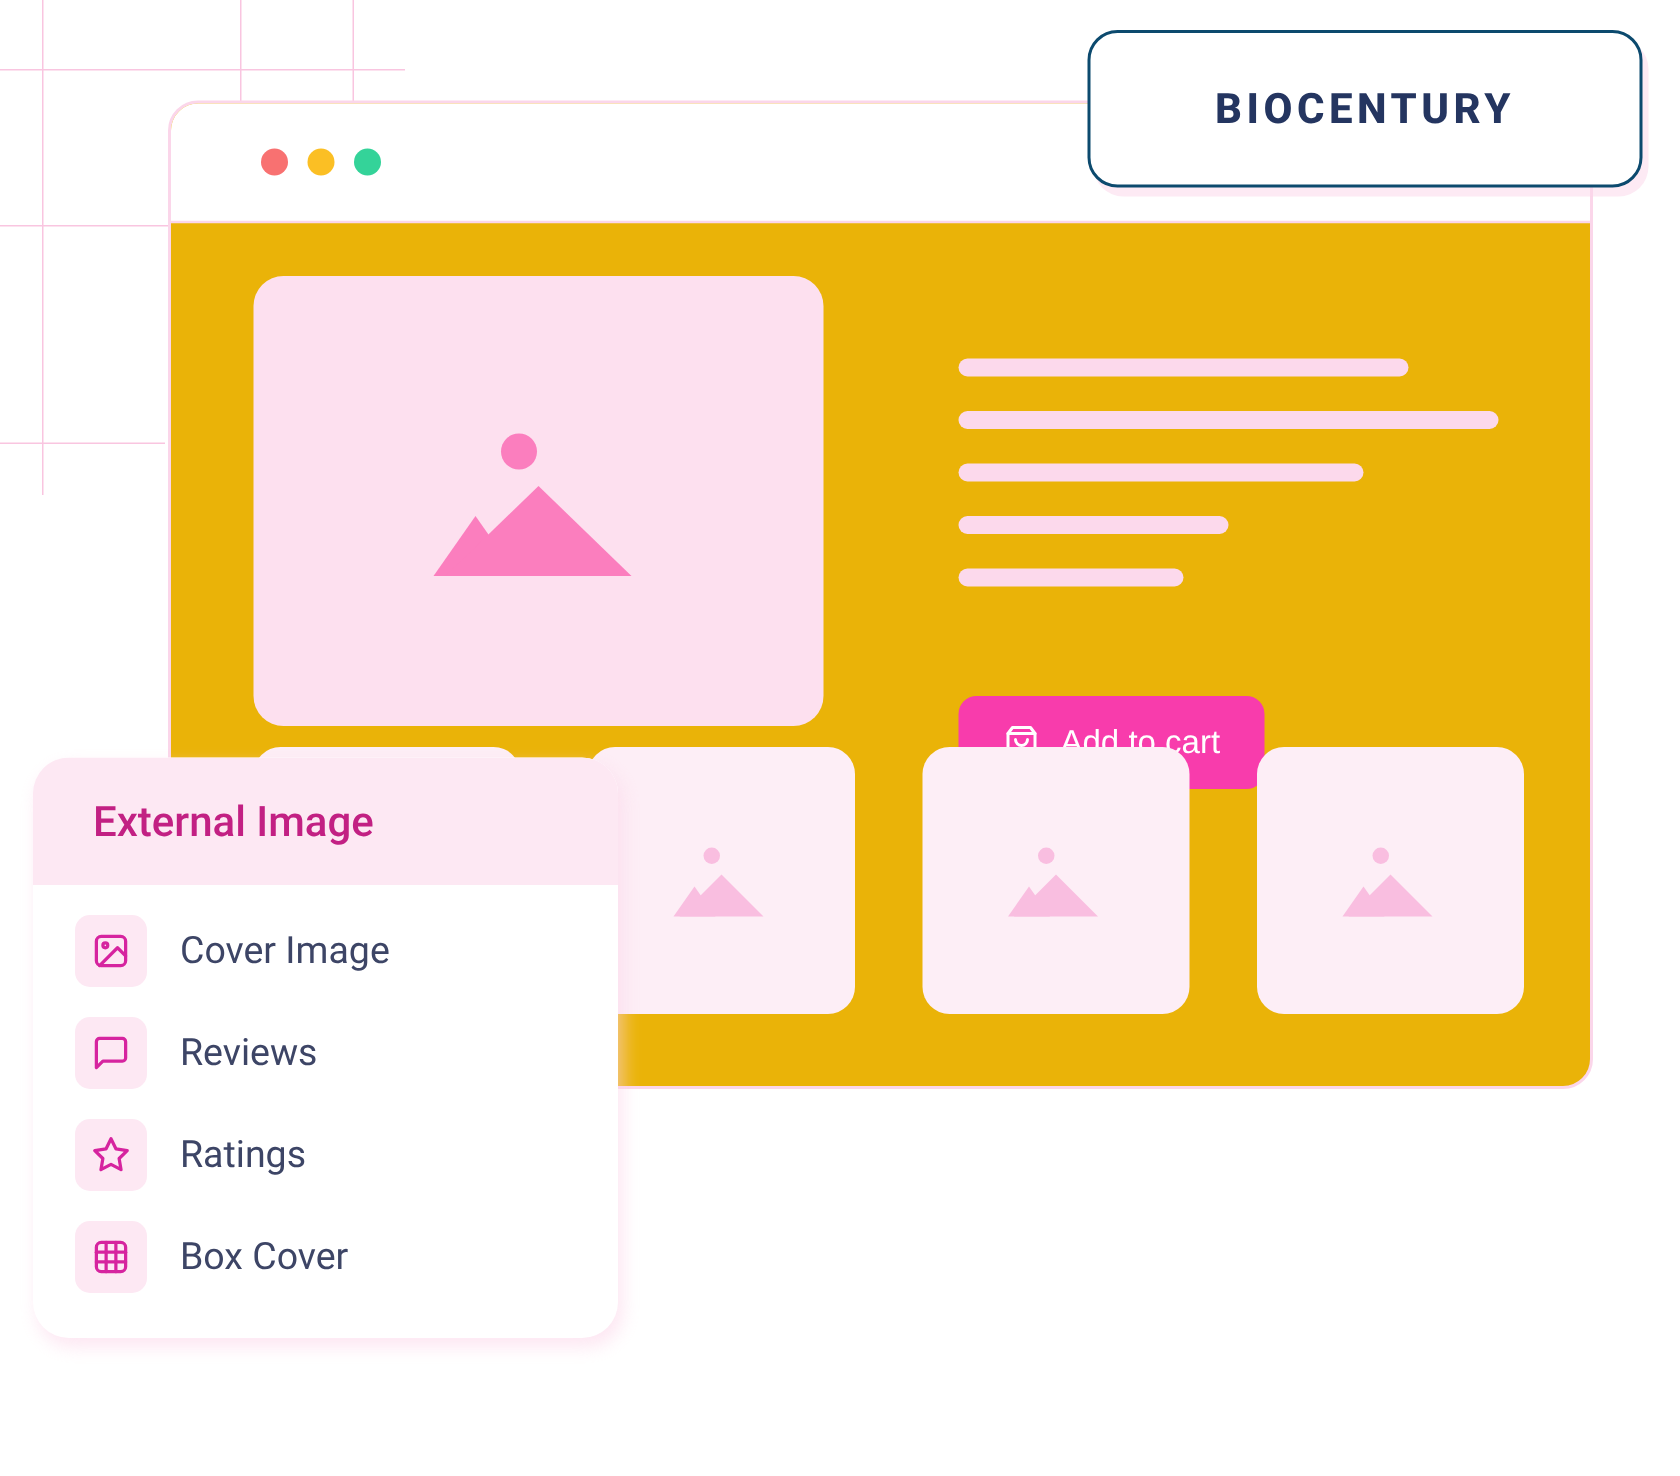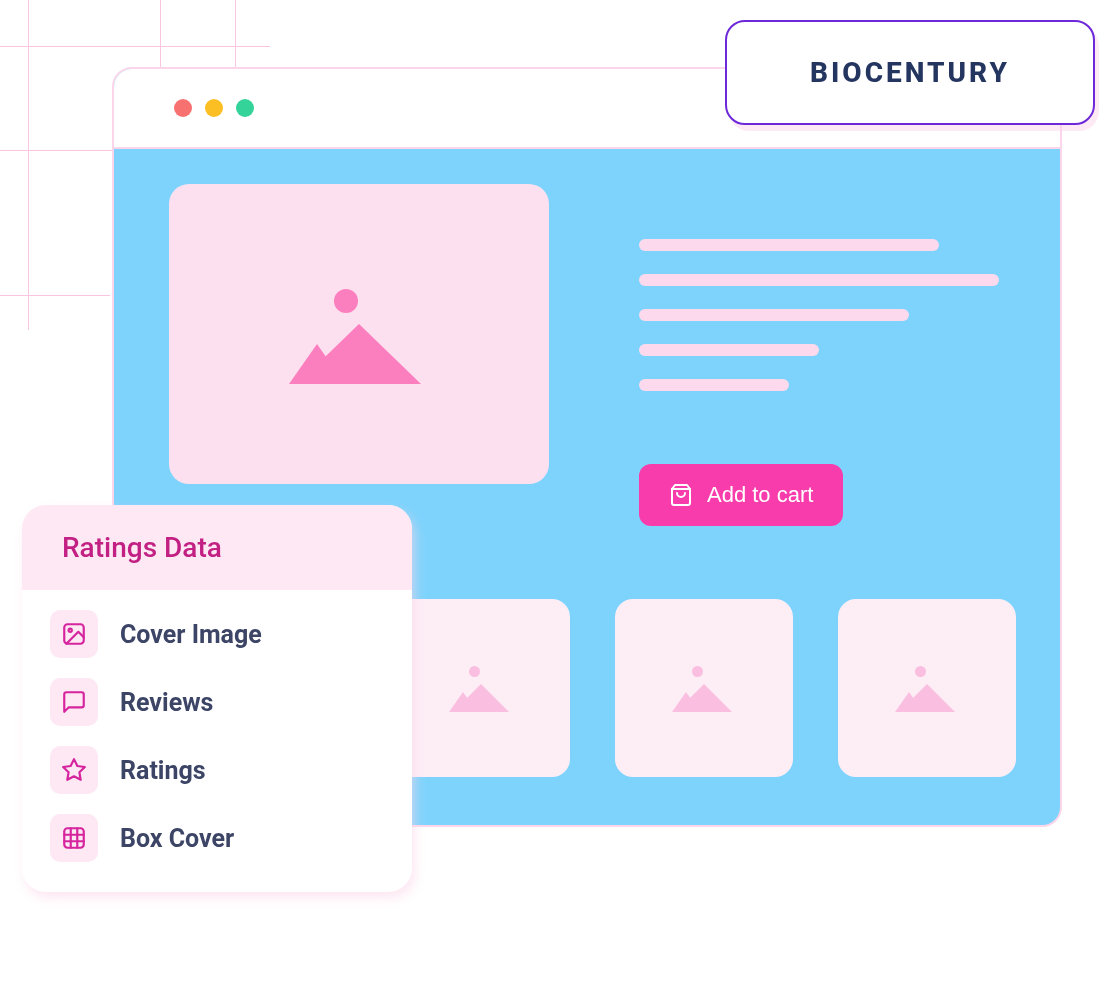--- a/index.html
+++ b/index.html
@@ -33,22 +33,22 @@
       background: #f9c5e0;
       top: 0;
     }
     
     
     .browser-window {
       position: absolute;
       top: 67px;
       left: 112px;
       width: 950px;
-      height: 760px;
-      background: #7dd3fc;
+      height: 659px;
+      background: #eab308;
       border: 2px solid #fbd6ea;
       border-radius: 20px;
     }
     
     
     .title-bar {
       height: 80px;
       background: #ffffff;
       border-radius: 18px 18px 0 0;
       display: flex;
@@ -211,21 +211,21 @@
     }
     
     
     .biocentury-badge {
       position: absolute;
       top: 20px;
       right: 25px;
       width: 370px;
       height: 105px;
       background: #ffffff;
-      border: 2px solid #6d28d9;
+      border: 2px solid #0c4a6e;
       border-radius: 20px;
       display: flex;
       align-items: center;
       justify-content: center;
       font-size: 28px;
       font-weight: 800;
       letter-spacing: 3px;
       color: #243560;
       box-shadow: 4px 6px 0 rgba(251, 214, 234, 0.5);
     }
@@ -265,21 +265,21 @@
       background: #fde8f3;
       border-radius: 10px;
       display: flex;
       align-items: center;
       justify-content: center;
       flex-shrink: 0;
     }
     .panel-item-label {
       font-size: 25px;
       color: #3d4566;
-      font-weight: 700;
+      font-weight: 400;
     }
   </style>
 </head>
 <body>
 
 <div class="grid-lines">
   <div class="grid-line-h" style="top: 46px; width: 270px;"></div>
   <div class="grid-line-h" style="top: 150px; width: 190px;"></div>
   <div class="grid-line-h" style="top: 295px; width: 110px;"></div>
   <div class="grid-line-v" style="left: 28px; height: 330px;"></div>
@@ -349,21 +349,21 @@
       </div>
     </div>
   </div>
 </div>
 
 <div class="biocentury-badge">
   <span>BIOCENTURY</span>
 </div>
 
 <div class="external-data-panel">
-  <div class="panel-header">Ratings Data</div>
+  <div class="panel-header">External Image</div>
   <div class="panel-body">
 
     <div class="panel-item">
       <div class="panel-item-icon">
         <svg width="26" height="26" viewBox="0 0 24 24" fill="none" stroke="#d6249f" stroke-width="2" stroke-linecap="round" stroke-linejoin="round">
           <rect x="3" y="3" width="18" height="18" rx="3" ry="3"></rect>
           <circle cx="8.5" cy="8.5" r="1.5"></circle>
           <polyline points="21 15 16 10 5 21"></polyline>
         </svg>
       </div>

